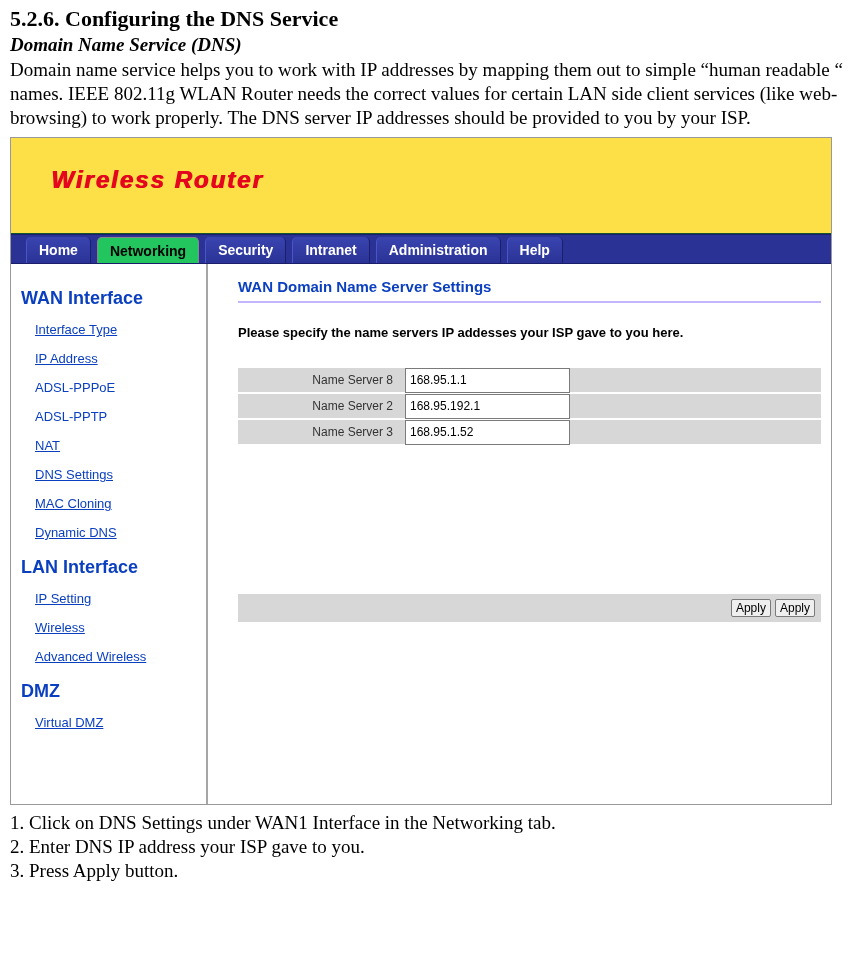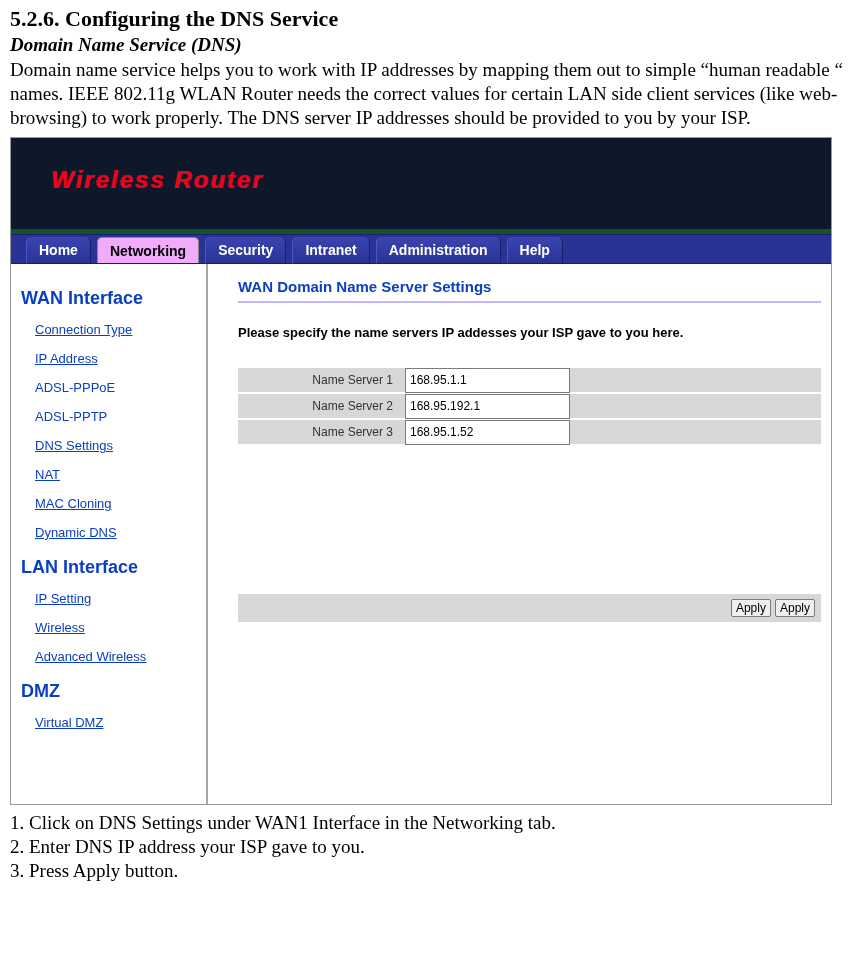--- a/index.html
+++ b/index.html
@@ -30,22 +30,22 @@
     border: 1px solid #999;
     width: 820px;
     margin: 4px 0 6px 0;
     background: #fff;
     font-family: Arial, Helvetica, sans-serif;
   }
   .router-header {
     height: 96px;
     padding: 28px 0 0 40px;
     box-sizing: border-box;
-    border-bottom: 5px solid #14532d;
-    background: #0f172a;
+    border-bottom: 1px solid #14532d;
+    background: #fde047;
   }
   .router-title {
     font-family: Verdana, Arial, sans-serif;
     font-size: 24px;
     font-weight: 900;
     font-style: italic;
     color: #e4061f;
     letter-spacing: 2px;
     text-shadow: 1px 0 0 #e4061f;
   }
@@ -66,21 +66,21 @@
     align-items: center;
     padding: 0 12px;
     background: linear-gradient(#3a44b0,#2a3395);
     border-left: 1px solid #4a55c8;
     border-right: 1px solid #1a1f6b;
     border-top-left-radius: 5px;
     border-top-right-radius: 5px;
     margin: 2px 3px 0 3px;
   }
   .nav-tab.active {
-    background: #f0abfc;
+    background: #22c55e;
     color: #000;
     margin-top: 2px;
     border: 1px solid #888;
     border-bottom: none;
   }
   .layout {
     display: flex;
     min-height: 540px;
   }
   .sidebar {
@@ -208,46 +208,46 @@
     <div class="nav-tab">Intranet</div>
     <div class="nav-tab">Administration</div>
     <div class="nav-tab">Help</div>
     <div style="flex:1;background:#2a3395;"></div>
   </div>
 
   <div class="layout">
 
     <div class="sidebar">
       <div class="sb-heading">WAN Interface</div>
-      <div><span class="sb-item sb-underline">Connection Type</span></div>
+      <div><span class="sb-item sb-underline">Interface Type</span></div>
       <div><span class="sb-item sb-underline">IP Address</span></div>
       <div><span class="sb-item">ADSL-PPPoE</span></div>
       <div><span class="sb-item">ADSL-PPTP</span></div>
+      <div><span class="sb-item sb-underline">NAT</span></div>
       <div><span class="sb-item sb-underline">DNS Settings</span></div>
-      <div><span class="sb-item sb-underline">NAT</span></div>
       <div><span class="sb-item sb-underline">MAC Cloning</span></div>
       <div><span class="sb-item sb-underline">Dynamic DNS</span></div>
 
       <div class="sb-heading">LAN Interface</div>
       <div><span class="sb-item sb-underline">IP Setting</span></div>
       <div><span class="sb-item sb-underline">Wireless</span></div>
       <div><span class="sb-item sb-underline">Advanced Wireless</span></div>
 
       <div class="sb-heading">DMZ</div>
       <div><span class="sb-item sb-underline">Virtual DMZ</span></div>
     </div>
 
     <div class="vdiv"></div>
 
     <div class="main">
       <div class="panel-title">WAN Domain Name Server Settings</div>
       <div class="instr">Please specify the name servers IP addesses your ISP gave to you here.</div>
 
       <div class="form-row">
-        <div class="form-label-cell">Name Server 1</div>
+        <div class="form-label-cell">Name Server 8</div>
         <div class="form-input-cell">
           <input class="form-input" value="168.95.1.1" style="">
         </div>
       </div>
       <div class="form-row">
         <div class="form-label-cell">Name Server 2</div>
         <div class="form-input-cell">
           <input class="form-input" value="168.95.192.1" style="">
         </div>
       </div>

